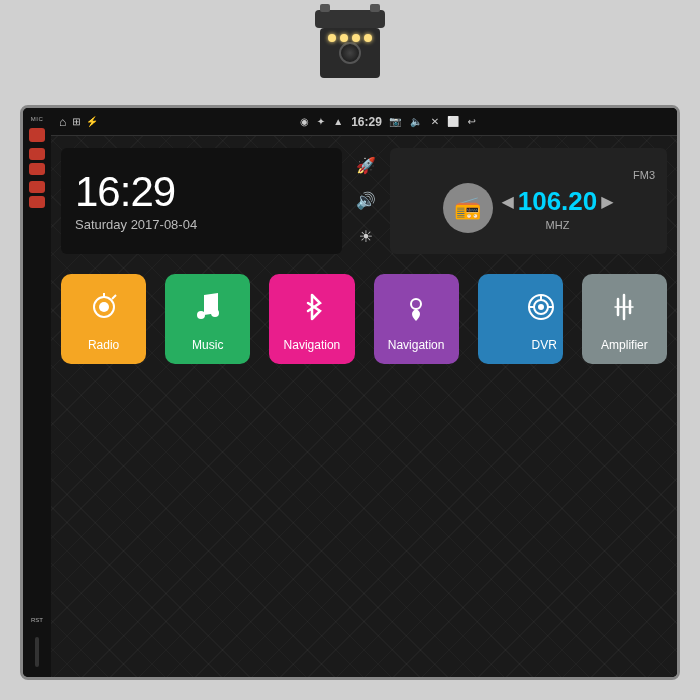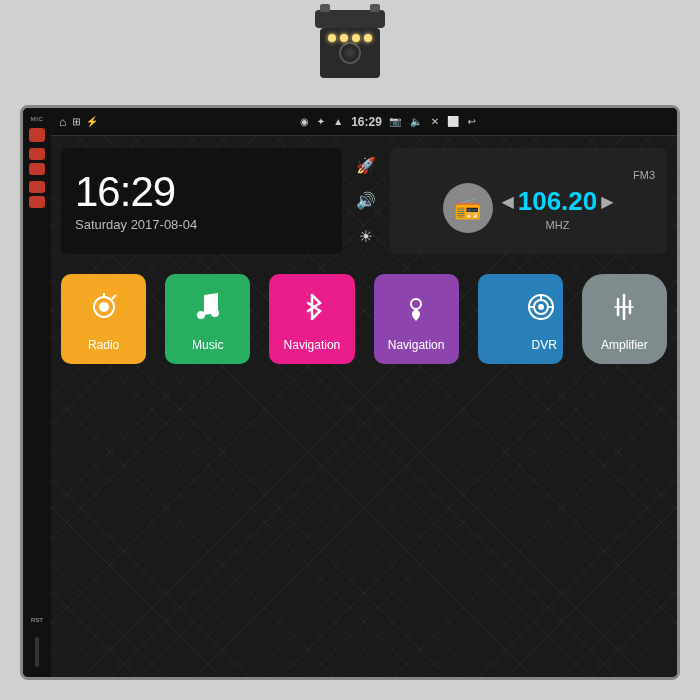--- a/index.html
+++ b/index.html
@@ -350,21 +350,21 @@
       justify-content: center;
       gap: 8px;
       cursor: pointer;
       min-height: 90px;
     }
     .app-item.radio-app { background: #f5a623; }
     .app-item.music-app { background: #27ae60; }
     .app-item.bluetooth-app { background: #e91e8c; }
     .app-item.nav-app { background: #8e44ad; justify-content: center; }
     .app-item.dvr-app { background: #2980b9; align-items: flex-end; }
-    .app-item.amp-app { background: #7f8c8d; border-radius: 21px; }
+    .app-item.amp-app { background: #7f8c8d; }
 
     .app-icon {
       font-size: 28px;
       color: #fff;
     }
     .app-label {
       color: #fff;
       font-size: 12px;
       font-weight: 500;
       text-align: center;

